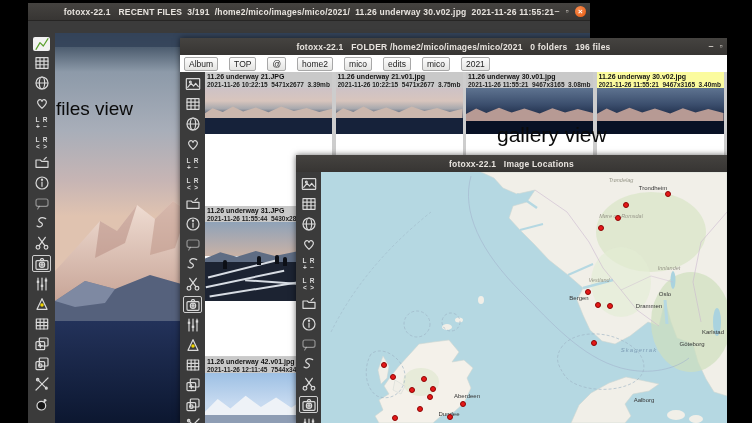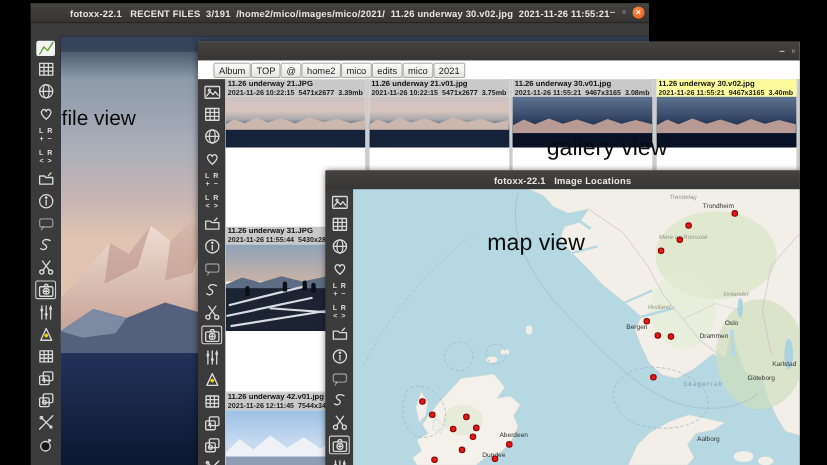--- a/index.html
+++ b/index.html
@@ -18,21 +18,21 @@
   .tb-icon{width:21px;height:20px;display:flex;align-items:center;justify-content:center;flex:0 0 auto;}
   .tb-icon.boxed{border:1px solid #cfcfcf;border-radius:2px;width:17px;height:15px;margin:2px 0;}
   .tb-icon.whitebg{background:#f2f2f2;border-radius:2px;width:17px;height:14px;margin:2px 0;}
   .tb-txt{font-size:6.5px;font-weight:bold;color:#d9d9d9;line-height:7px;text-align:center;white-space:pre;}
   
   #statusbar{position:absolute;left:0;top:17px;right:0;height:13px;background:#fdfdfd;border-bottom:1px solid #9a9a9a;
     color:#111;font-size:8.5px;display:flex;align-items:center;white-space:pre;padding-left:3px;}
   #photo{position:absolute;left:27px;top:30px;right:0;bottom:0;overflow:hidden;background:#101a2e;}
   
   #crumbbar{position:absolute;left:0;top:17px;right:0;height:17px;background:#fff;border-bottom:1px solid #b5b5b5;
-    display:flex;align-items:center;gap:0;padding-left:14px;}
+    display:flex;align-items:center;gap:11px;padding-left:4px;}
   .crumb{font-size:8.5px;color:#222;background:linear-gradient(#fdfdfd,#e4e4e2);border:1px solid #a8a8a8;
     border-radius:2px;padding:1px 4px;line-height:10px;}
   #gcontent{position:absolute;left:25px;top:34px;right:0;bottom:0;background:#cdcdcd;overflow:hidden;}
   .cell{position:absolute;background:#fff;}
   .cap{background:#c9c9c9;padding:1px 2px 1px 2px;height:14px;}
   .cap.sel{background:#fbfb9e;}
   .cap .l1{font-size:7px;font-weight:bold;color:#111;line-height:8px;white-space:pre;overflow:hidden;}
   .cap .l2{font-size:6.5px;font-weight:bold;color:#222;line-height:7px;white-space:pre;overflow:hidden;}
   .pano{position:relative;height:46px;overflow:hidden;}
   .pano .mtn{position:absolute;left:0;right:0;height:22px;}
@@ -238,20 +238,21 @@
         <polygon points="100,186 118,168 132,178 120,215 95,222" fill="#bb9184" opacity="0.5"></polygon>
         <polygon points="0,268 30,248 60,256 95,242 130,252 160,246 535,250 535,292 0,292" fill="#55617c"></polygon>
         <polygon points="0,268 30,248 60,256 50,270 20,274" fill="#9aa4bc" opacity="0.6"></polygon>
         <rect x="0" y="288" width="535" height="102" fill="url(#sea)"></rect>
       </svg>
     </div>
   </div>
 
   <div class="win" id="win-gallery" style="left:180px;top:38px;width:547px;height:385px;background:#cdcdcd;z-index:20;">
     <div class="titlebar">
+      <span>fotoxx-22.1   FOLDER /home2/mico/images/mico/2021   0 folders   196 files</span>
       <span class="winctrl">
         <span class="wc">–</span>
         <span class="wc">▫</span>
       </span>
     </div>
     <div id="crumbbar">
         <span class="crumb">Album</span>
         <span class="crumb">TOP</span>
         <span class="crumb">@</span>
         <span class="crumb">home2</span>
@@ -627,16 +628,15 @@
           <div class="marker" style="left: 112px; top: 217px;"></div>
           <div class="marker" style="left: 109px; top: 225px;"></div>
           <div class="marker" style="left: 99px; top: 237px;"></div>
           <div class="marker" style="left: 129px; top: 245px;"></div>
           <div class="marker" style="left: 74px; top: 246px;"></div>
           <div class="marker" style="left: 142px; top: 232px;"></div>
         </div>
     </div>
   </div>
 
-  <div class="annot" style="left:56px;top:98px;font-size:19px;">file view</div>
+  <div class="annot" style="left:56px;top:98px;font-size:19px;">files view</div>
   <div class="annot" style="left:497px;top:123px;font-size:21px;">gallery view</div>
-  <div class="annot" style="left:443px;top:209px;font-size:21px;">map view</div>
 </div>
 
 </body></html>

